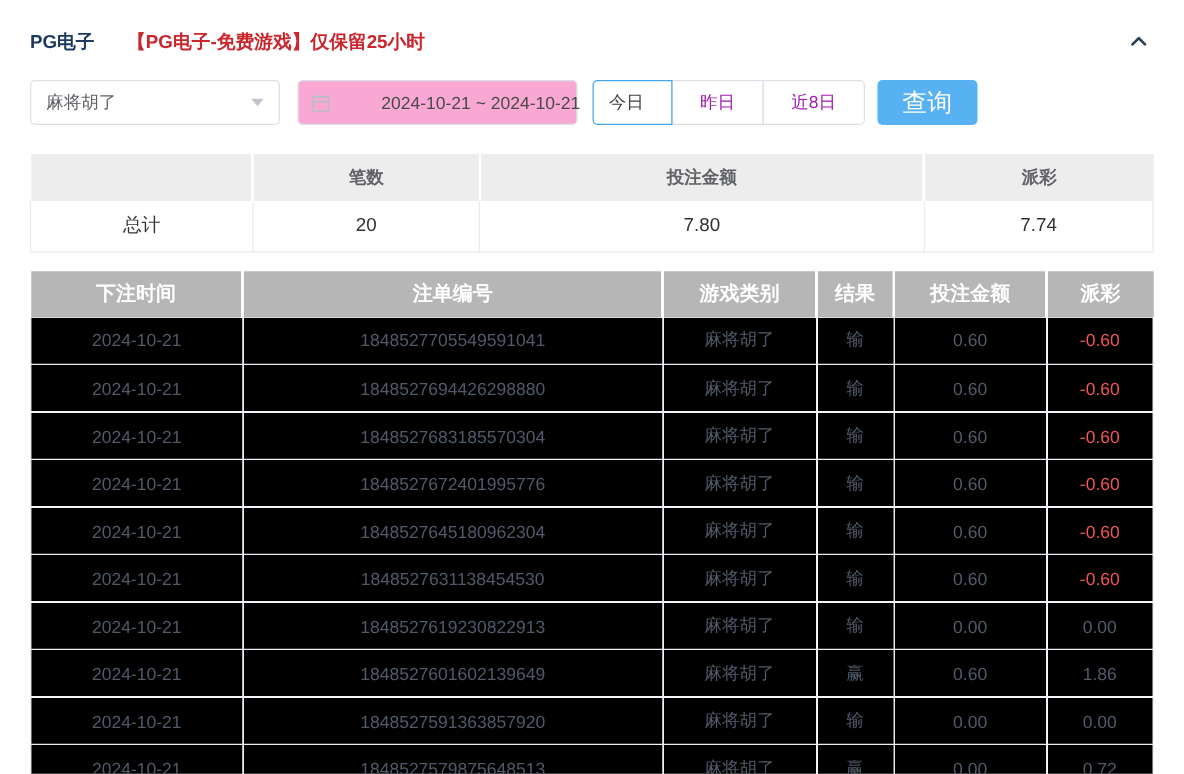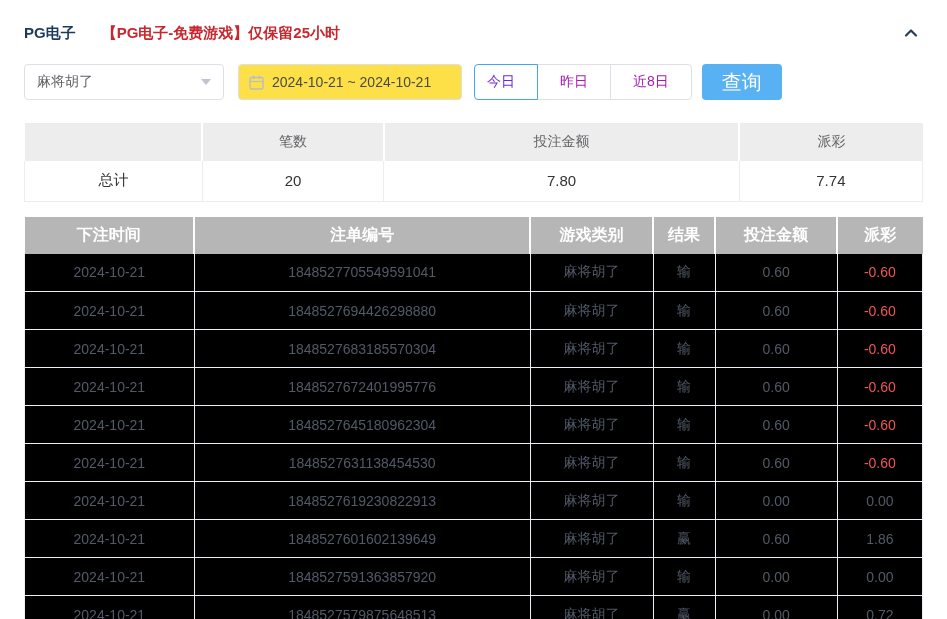--- a/index.html
+++ b/index.html
@@ -17,49 +17,50 @@
   
   .filter-bar { display: flex; align-items: center; margin-top: 20px; height: 36px; }
   .select-box {
     width: 200px; height: 36px; border: 1px solid #dcdfe6; border-radius: 4px;
     display: flex; align-items: center; padding: 0 12px; cursor: pointer; background: #fff;
   }
   .select-box .select-value { font-size: 14px; color: #606266; flex: 1; }
   .caret-down { width: 0; height: 0; border-left: 5px solid transparent; border-right: 5px solid transparent; border-top: 6px solid #c0c4cc; }
   .date-box {
     margin-left: 14px; width: 224px; height: 36px; border: 1px solid #dcdfe6; border-radius: 4px;
-    display: flex; align-items: center; padding: 0 10px; cursor: pointer; background: #fde047;
+    display: flex; align-items: center; padding: 0 10px; cursor: pointer; background: #f9a8d4; gap: 33px;
   }
   .date-box .date-value { font-size: 14px; color: #4a4a4a; margin-left: 8px; white-space: nowrap; }
 
   .btn-group { display: flex; margin-left: 12px; }
   .range-btn {
     height: 36px; background: #fff; border: 1px solid #dcdfe6; font-size: 14px;
     color: #a21caf; cursor: pointer; padding: 0 22px;
     font-family: "Liberation Sans", "DejaVu Sans", sans-serif;
   }
   .range-btn + .range-btn { margin-left: -1px; }
   .range-btn:first-child { border-radius: 4px 0 0 4px; }
   .range-btn:last-child { border-radius: 0 4px 4px 0; }
-  .range-btn.active { color: #6d28d9; border-color: #44a5f2; position: relative; z-index: 1; padding-left: 12px; }
+  .range-btn.active { color: #404040; border-color: #44a5f2; position: relative; z-index: 1; padding-left: 12px; }
 
   .search-btn {
     margin-left: 10px; width: 80px; height: 36px; background: #57b1f3; color: #fff;
     border: none; border-radius: 4px; font-size: 20px; cursor: pointer;
     font-family: "Liberation Sans", "DejaVu Sans", sans-serif;
   }
 
   
   table { border-collapse: collapse; width: 899px; table-layout: fixed; }
   td, th { text-align: center; font-weight: normal; overflow: hidden; white-space: nowrap; }
 
   .summary-table { margin-top: 23px; }
   .summary-table th {
     background: #ededed; height: 38px; font-size: 14px; color: #606266;
     border-right: 2px solid #fff;
+    font-weight: bold;
   }
   .summary-table th:last-child { border-right: none; }
   .summary-table td {
     height: 40px; font-size: 15px; color: #333;
     border: 1px solid #ececec; border-top: none; background: #fff; margin-left: 43px;
   }
 
   .bet-table { margin-top: 15px; }
   .bet-table th {
     background: #b6b6b6; height: 37px; font-size: 16px; font-weight: bold; color: #fff;

